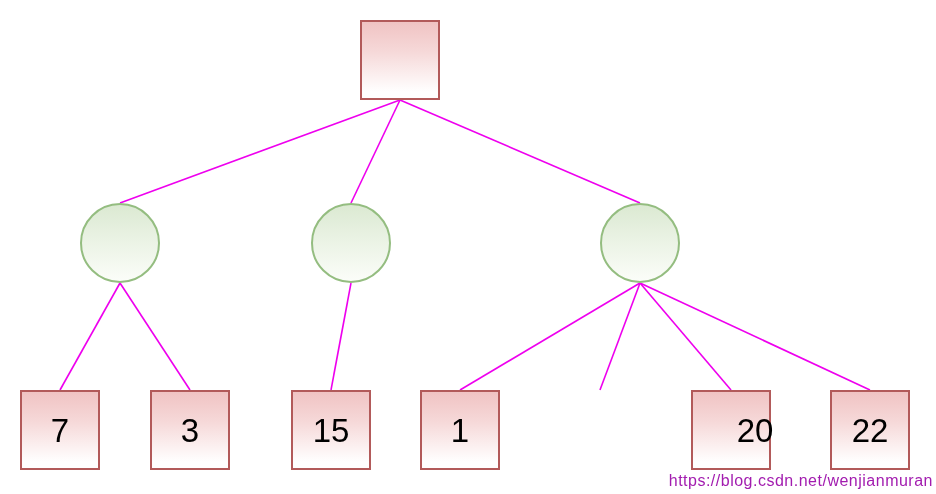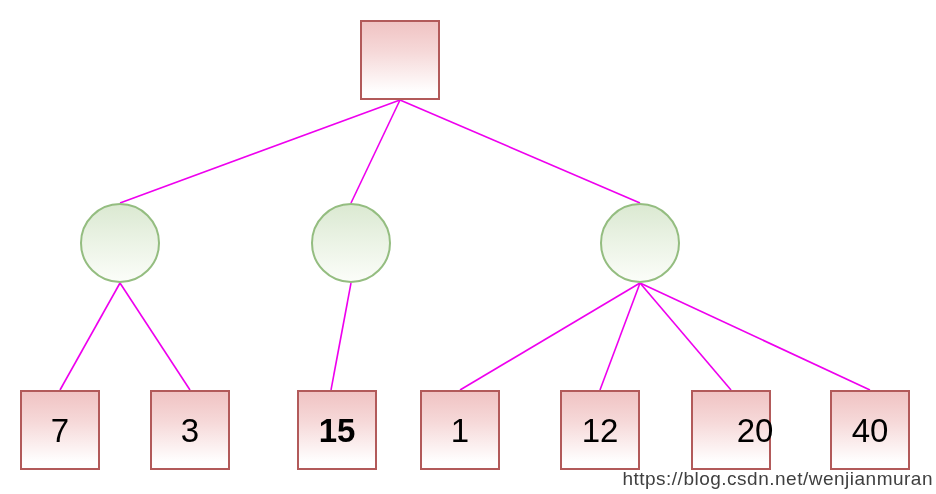--- a/index.html
+++ b/index.html
@@ -47,31 +47,31 @@
     font-size: 33px;
     color: #000000;
     line-height: 1;
   }
   .root-node  { left: 360px; top: 20px; }
   .circle-1   { left: 80px;  top: 203px; }
   .circle-2   { left: 311px; top: 203px; }
   .circle-3   { left: 600px; top: 203px; }
   .leaf-1 { left: 20px; }
   .leaf-2 { left: 150px; }
-  .leaf-3 { left: 297px; font-weight: bold; }
+  .leaf-3 { left: 291px; }
   .leaf-4 { left: 420px; }
   .leaf-5 { left: 560px; }
   .leaf-6 { left: 691px; padding-left: 48px; }
   .leaf-7 { left: 830px; }
   .watermark {
     position: absolute;
     right: 3px;
     bottom: 4px;
-    font-size: 19px;
-    color: #404040;
+    font-size: 16px;
+    color: #a21caf;
     letter-spacing: 0.5px;
   }
 </style>
 </head>
 <body>
 
 <div class="canvas">
 
   <svg class="edges-layer" viewBox="0 0 936 494" xmlns="http://www.w3.org/2000/svg">
     <line x1="400" y1="100" x2="120" y2="203" stroke-width="1.6" stroke="#ee00ee"></line>
@@ -97,25 +97,22 @@
   </div>
   <div class="node square leaf leaf-2">
     <span class="leaf-value">3</span>
   </div>
   <div class="node square leaf leaf-3">
     <span class="leaf-value">15</span>
   </div>
   <div class="node square leaf leaf-4">
     <span class="leaf-value">1</span>
   </div>
-  <div class="node square leaf leaf-5">
-    <span class="leaf-value">12</span>
-  </div>
   <div class="node square leaf leaf-6">
     <span class="leaf-value">20</span>
   </div>
   <div class="node square leaf leaf-7">
-    <span class="leaf-value">40</span>
+    <span class="leaf-value">22</span>
   </div>
 
   <div class="watermark">https://blog.csdn.net/wenjianmuran</div>
 
 </div>
 
 </body></html>

